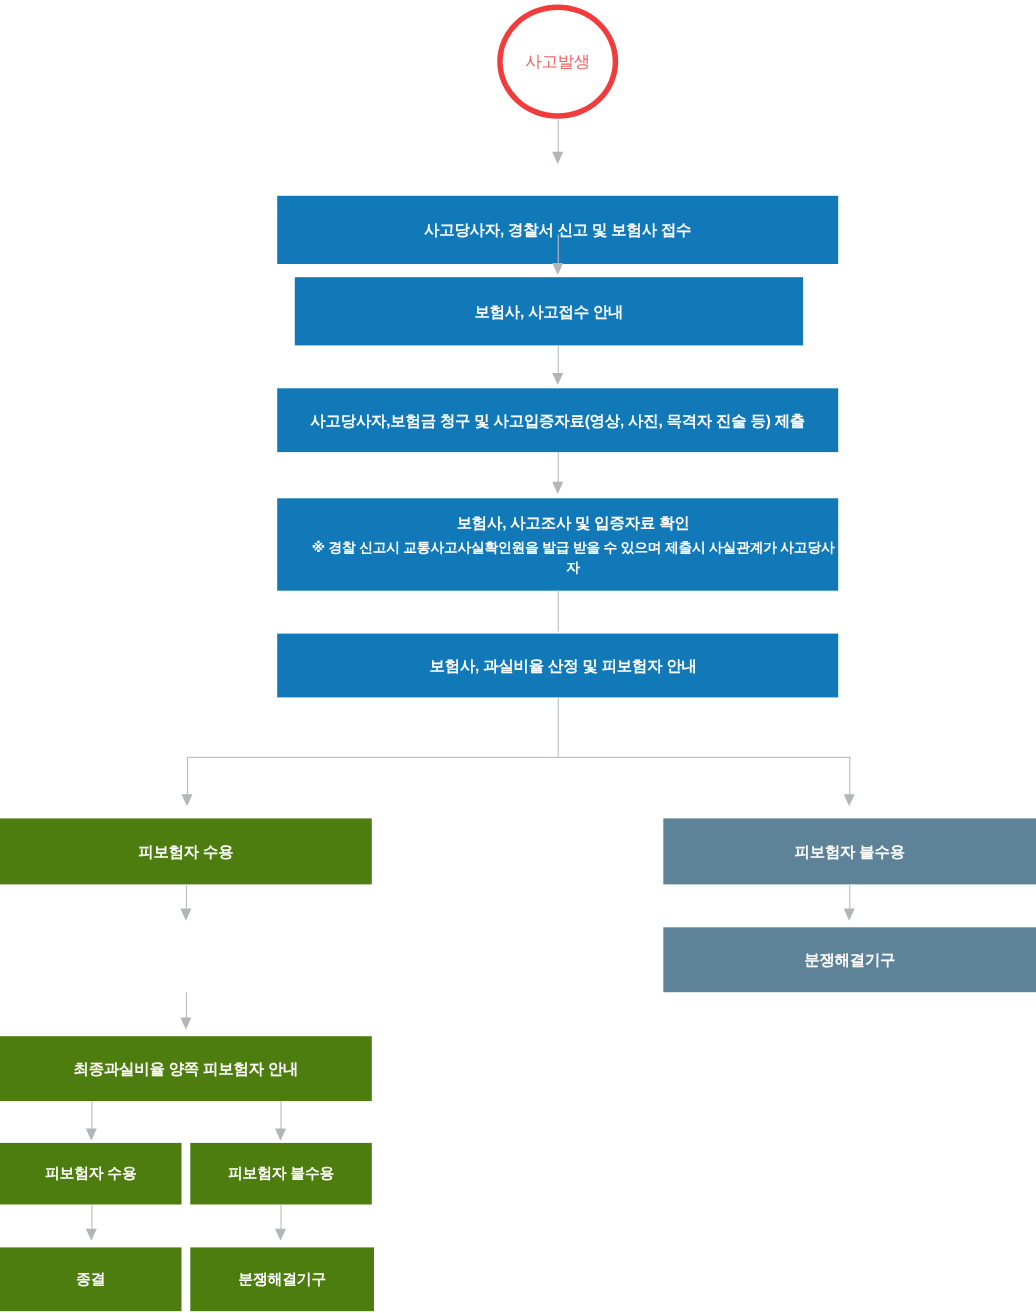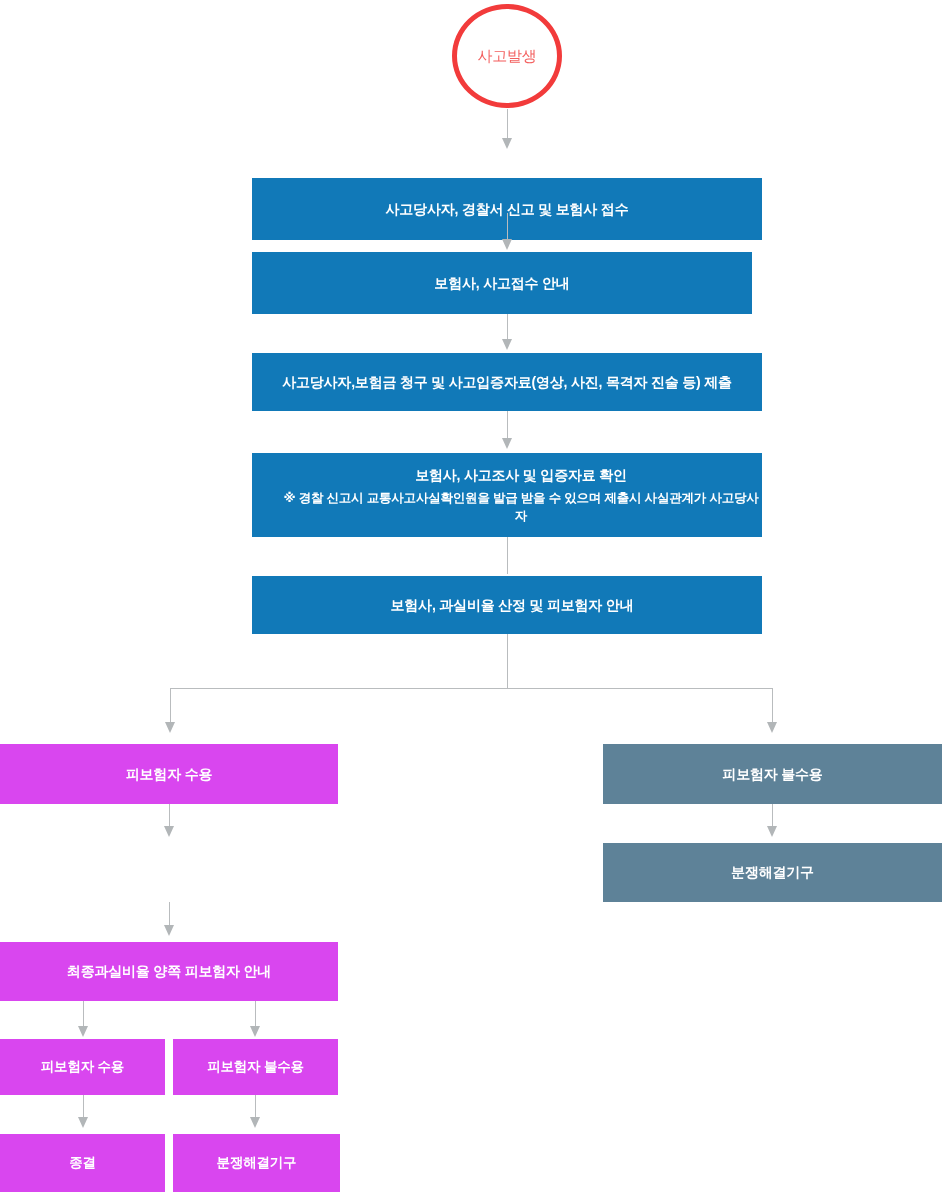--- a/index.html
+++ b/index.html
@@ -34,21 +34,21 @@
   .node .line1 {
     font-size: 14px;
     font-weight: 700;
   }
   .node .line2 {
     font-size: 12.5px;
     font-weight: 700;
     margin-top: 3px;
   }
   .node.blue  { background: #1179b8; }
-  .node.teal  { background: #d946ef; }
+  .node.teal  { background: #4d7c0f; }
   .node.slate { background: #5e8298; }
 
   .node.small .line1 { font-size: 13.5px; }
 
   
   .start-circle {
     position: absolute;
     box-sizing: border-box;
     border: 5px solid #f23b3b;
     border-radius: 50%;
@@ -105,21 +105,21 @@
 
   <div class="node blue" style="left:252px; top:151px; width:510px; height:62px;margin-top:27px;">
     <span class="line1">사고당사자, 경찰서 신고 및 보험사 접수</span>
   </div>
 
   <div class="conn">
     <div class="v-line" style="left:507px; top:213px; height:31px;"></div>
     <div class="arrow-head" style="left:502px; top:239px;"></div>
   </div>
 
-  <div class="node blue" style="left:252px; top:252px; width:500px; height:62px;">
+  <div class="node blue" style="left:268px; top:252px; width:462px; height:62px;">
     <span class="line1">보험사, 사고접수 안내</span>
   </div>
 
   <div class="conn">
     <div class="v-line" style="left:507px; top:314px; height:30px;"></div>
     <div class="arrow-head" style="left:502px; top:339px;"></div>
   </div>
 
   <div class="node blue" style="left:252px; top:353px; width:510px; height:58px;">
     <span class="line1">사고당사자,보험금 청구 및 사고입증자료(영상, 사진, 목격자 진술 등) 제출</span>

